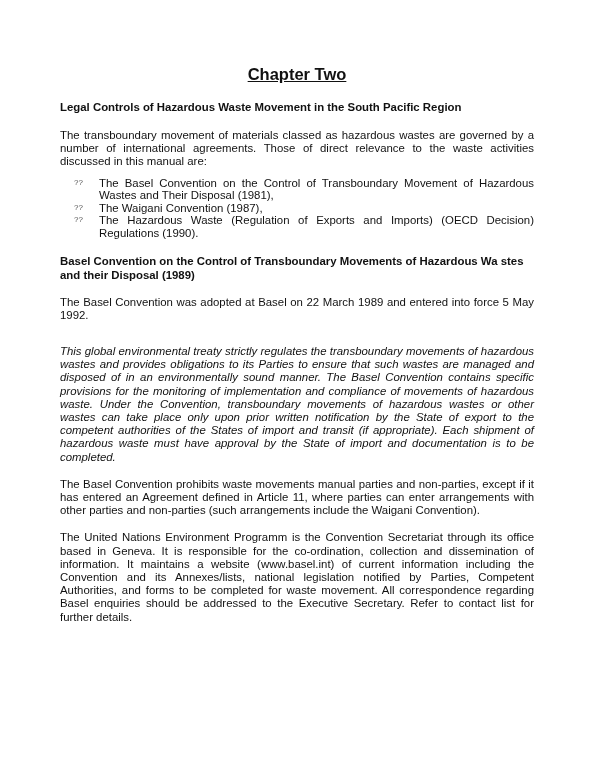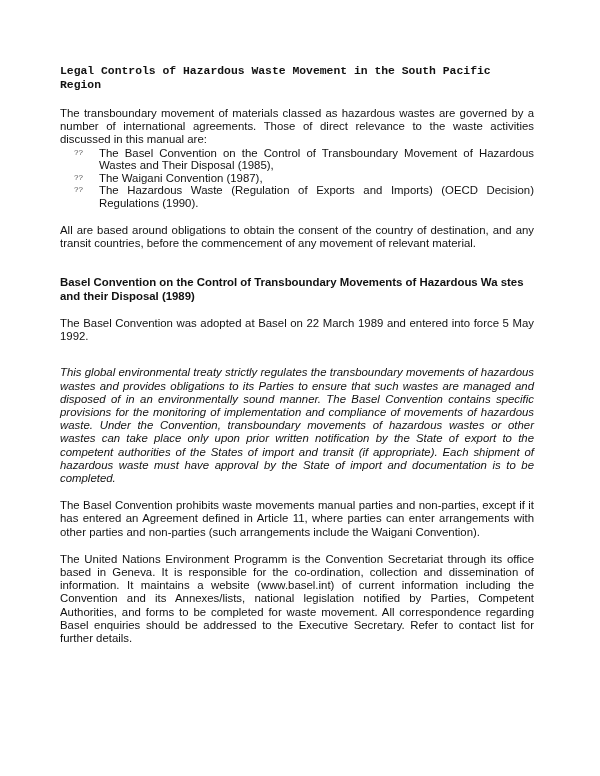--- a/index.html
+++ b/index.html
@@ -34,22 +34,22 @@
       font-size: 11.4px;
       line-height: 14px;
       margin: 0;
     }
     p {
       font-size: 11.4px;
       line-height: 13.2px;
       margin: 0;
       text-align: justify;
     }
-    .h1 { margin-bottom: 15px; font-family: Liberation Mono, monospace; }
-    .p-intro { margin-bottom: 0; }
+    .h1 { margin-bottom: 15px; }
+    .p-intro { margin-bottom: 8px; }
     ul.bullets {
       list-style: none;
       margin: 0 0 14px 0;
       padding: 0;
     }
     ul.bullets li {
       position: relative;
       padding-left: 25px;
       margin-left: 14px;
       font-size: 11.4px;
@@ -68,41 +68,41 @@
     .h2 { margin-bottom: 14px; }
     .p-adopted { margin-bottom: 23px; }
     .p-global { margin-bottom: 14px; font-style: italic; }
     .p-prohibits { margin-bottom: 14px; }
     .p-unep { margin-bottom: 0; }
   </style>
 </head>
 <body>
 
 <div class="page">
+  <div class="chapter-title">Chapter Two</div>
 
   <div class="section-heading h1">Legal Controls of Hazardous Waste Movement in the South Pacific Region</div>
 
   <p class="p-intro">The transboundary movement of materials classed as hazardous wastes are governed by a number of international agreements. Those of direct relevance to the waste activities discussed in this manual are:</p>
 
   <ul class="bullets">
     <li>
       <span class="marker">??</span>
-      <span>The Basel Convention on the Control of Transboundary Movement of Hazardous Wastes and Their Disposal (1985),</span>
+      <span>The Basel Convention on the Control of Transboundary Movement of Hazardous Wastes and Their Disposal (1981),</span>
     </li>
     <li>
       <span class="marker">??</span>
       <span>The Waigani Convention (1987),</span>
     </li>
     <li>
       <span class="marker">??</span>
       <span>The Hazardous Waste (Regulation of Exports and Imports) (OECD Decision) Regulations (1990).</span>
     </li>
   </ul>
 
-  <p class="p-all">All are based around obligations to obtain the consent of the country of destination, and any transit countries, before the commencement of any movement of relevant material.</p>
 
   <div class="section-heading h2">Basel Convention on the Control of Transboundary Movements of Hazardous Wa stes and their Disposal (1989)</div>
 
   <p class="p-adopted">The Basel Convention was adopted at Basel on 22 March 1989 and entered into force 5 May 1992.</p>
   <p class="p-global">This global environmental treaty strictly regulates the transboundary movements of hazardous wastes and provides obligations to its Parties to ensure that such wastes are managed and disposed of in an environmentally sound manner. The Basel Convention contains specific provisions for the monitoring of implementation and compliance of movements of hazardous waste.  Under the Convention, transboundary movements of hazardous wastes or other wastes can take place only upon prior written notification by the State of export to the competent authorities of the States of import and transit (if appropriate). Each shipment of hazardous waste must have approval by the State of import and documentation is to be completed.</p>
   <p class="p-prohibits">The Basel Convention prohibits waste movements manual parties and non-parties, except if it has entered an Agreement defined in Article 11, where parties can enter arrangements with other parties and non-parties (such arrangements include the Waigani Convention).</p>
   <p class="p-unep">The United Nations Environment Programm is the Convention Secretariat through its office based in Geneva.  It is responsible for the co-ordination, collection and dissemination of information. It maintains a website (www.basel.int) of current information including the Convention and its Annexes/lists, national legislation notified by Parties, Competent Authorities, and forms to be completed for waste movement.  All correspondence regarding Basel enquiries should be addressed to the Executive Secretary.  Refer to contact list for further details.</p>
 </div>
 
 </body></html>

